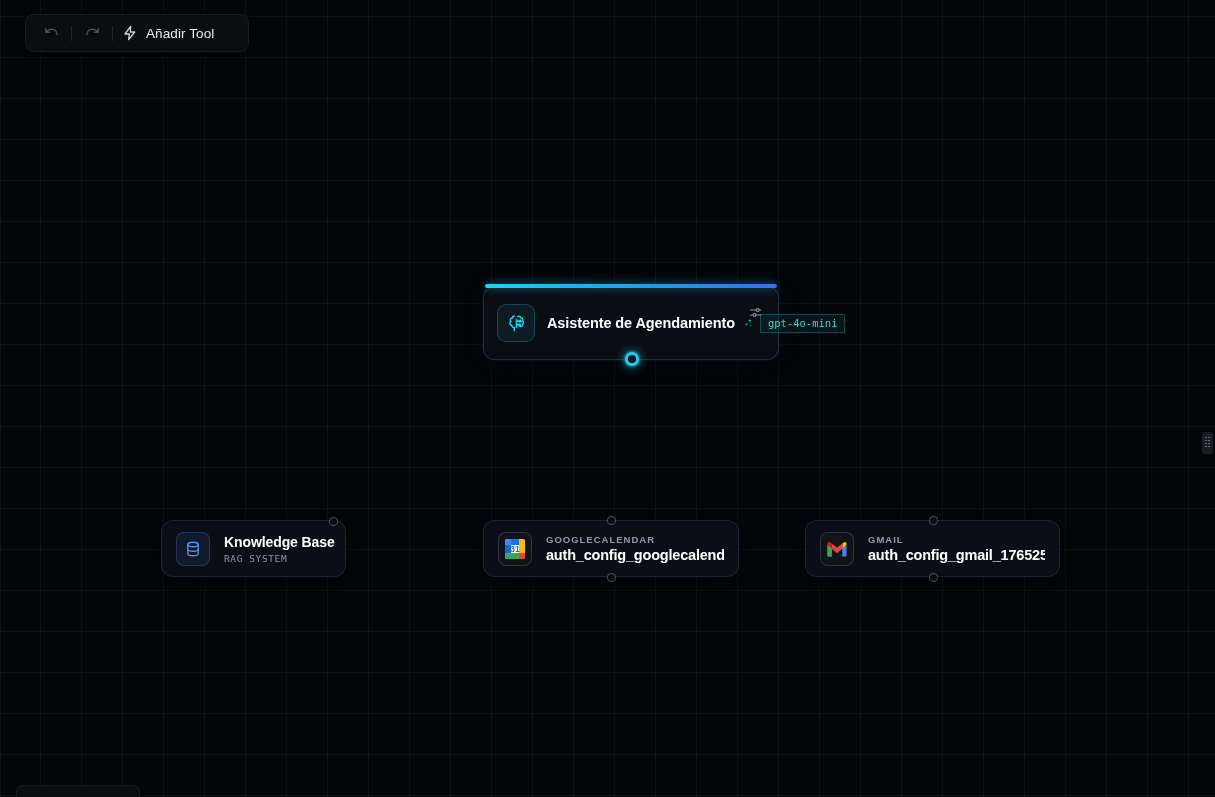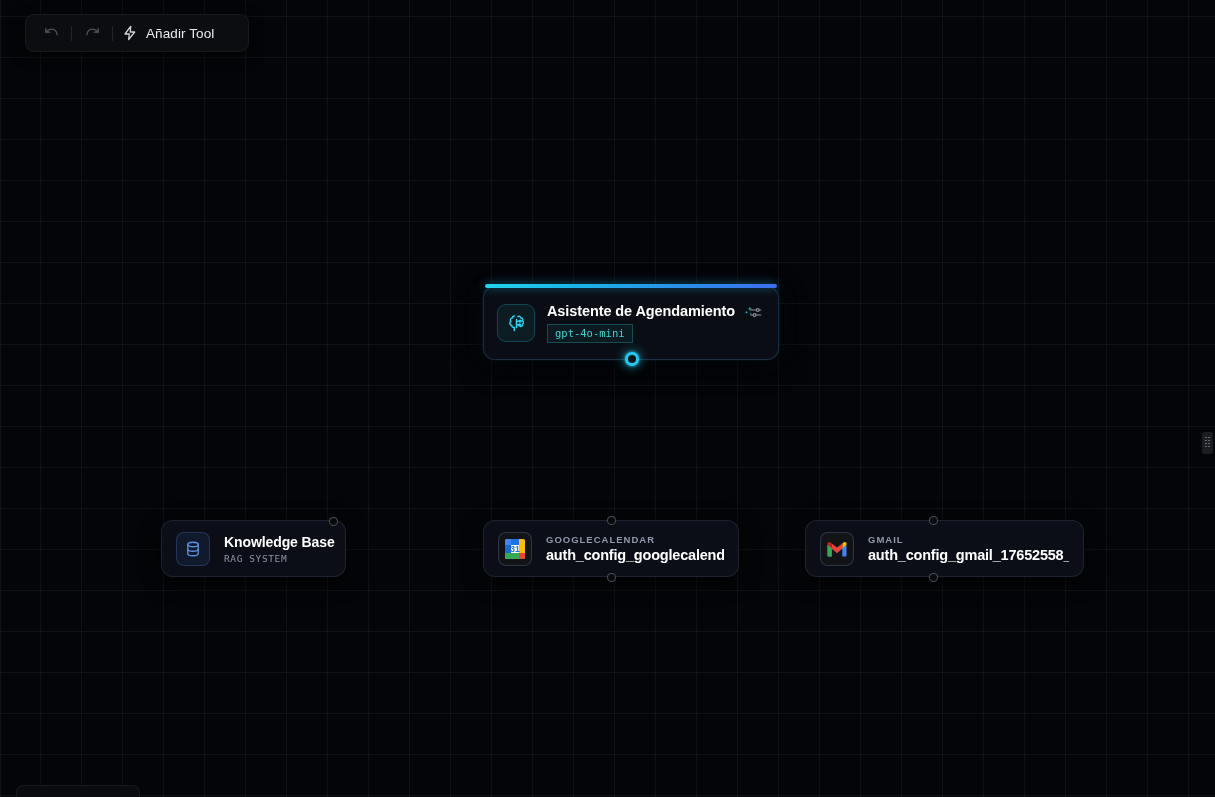--- a/index.html
+++ b/index.html
@@ -107,21 +107,21 @@
   }
   .agent-icon-box {
     width: 38px; height: 38px;
     flex: 0 0 38px;
     border-radius: 9px;
     background: #0d1b22;
     border: 1px solid rgba(34,190,220,0.28);
     display: flex; align-items: center; justify-content: center;
     color: #2ad4ee;
   }
-  .agent-text { flex: 1; min-width: 0; display: flex; flex-direction: column; gap: 5px; }
+  .agent-text { flex: 1; min-width: 0; display: flex; gap: 5px; }
   .agent-title-row { display: flex; align-items: center; gap: 7px; }
   .agent-title {
     color: #ffffff;
     font-size: 14.5px;
     font-weight: 700;
     letter-spacing: -0.1px;
     white-space: nowrap;
   }
   .sparkle { color: #19b8b0; display: flex; align-items: center; }
   .model-badge {
@@ -152,21 +152,21 @@
     border: 1px solid rgba(120,140,180,0.17);
     border-radius: 12px;
     box-shadow: 0 5px 20px rgba(0,0,0,0.6);
     display: flex;
     align-items: center;
     padding: 0 14px;
     gap: 14px;
   }
   #kb-node   { left: 161px; top: 520px; width: 185px; height: 57px; }
   #gcal-node { left: 483px; top: 520px; width: 256px; height: 57px; }
-  #gmail-node{ left: 805px; top: 520px; width: 279px; height: 57px; }
+  #gmail-node{ left: 805px; top: 520px; width: 255px; height: 57px; }
 
   .tool-icon-box {
     width: 34px; height: 34px;
     flex: 0 0 34px;
     border-radius: 8px;
     display: flex; align-items: center; justify-content: center;
   }
   .kb-icon-box {
     background: #101a2c;
     border: 1px solid rgba(80,120,200,0.30);

